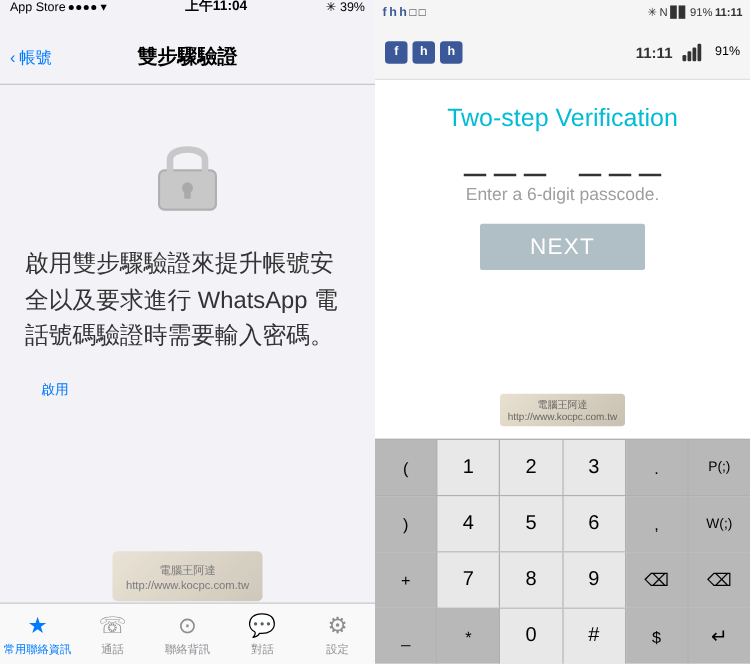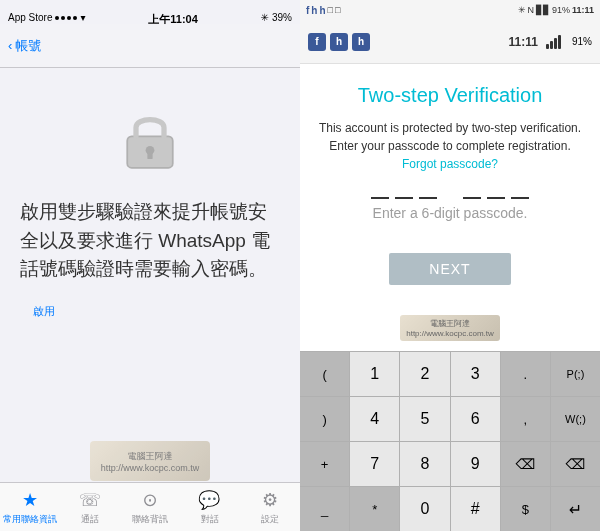--- a/index.html
+++ b/index.html
@@ -18,21 +18,21 @@
       background: #f2f2f7;
       display: flex;
       flex-direction: column;
       position: relative;
     }
 
     .ios-status-bar {
       background: #f2f2f7;
       height: 20px;
       display: flex;
-      align-items: flex-start;
+      align-items: flex-end;
       justify-content: space-between;
       padding: 12px 8px;
       font-size: 10px;
       color: #000;
     }
     .status-left { display: flex; align-items: center; gap: 3px; }
     .status-right { display: flex; align-items: center; gap: 3px; }
     .status-dots { display: flex; gap: 2px; }
     .dot { width: 4px; height: 4px; border-radius: 50%; background: #000; }
 
@@ -260,25 +260,25 @@
       font-size: 14px;
       color: #9e9e9e;
       margin-bottom: 10px;
     }
 
     .wa-next-btn {
       background: #b0bec5;
       color: #fff;
       border: none;
       padding: 8px 40px;
-      font-size: 14px;
+      font-size: 18px;
       font-weight: 500;
       letter-spacing: 1px;
       cursor: pointer;
-      margin: 22px 0;
+      margin: 6px 0;
       border-radius: 2px;
     }
 
     
     .keyboard {
       background: #d1d5db;
       width: 100%;
       padding: 0;
     }
 
@@ -337,20 +337,21 @@
       <span>✳</span>
       <span>39%</span>
     </div>
   </div>
 
   <div class="ios-nav-bar">
     <div class="ios-back">
       <span>‹</span>
       <span>帳號</span>
     </div>
+    <span class="ios-nav-title">雙步驟驗證</span>
   </div>
 
   <div class="ios-content">
 
     <div class="lock-icon-container">
       <svg class="lock-svg" viewBox="0 0 80 80" fill="none" xmlns="http://www.w3.org/2000/svg">
         <rect x="14" y="38" width="52" height="36" rx="5" fill="#c8c8c8" stroke="#b0b0b0" stroke-width="2"></rect>
         <path d="M24 38 V28 C24 16 56 16 56 28 V38" stroke="#c8c8c8" stroke-width="6" fill="none" stroke-linecap="round"></path>
         <circle cx="40" cy="54" r="5" fill="#aaa"></circle>
         <rect x="37" y="56" width="6" height="8" rx="1" fill="#aaa"></rect>
@@ -424,25 +425,20 @@
       <div class="signal-bar" style="height:8px;"></div>
       <div class="signal-bar" style="height:11px;"></div>
       <div class="signal-bar" style="height:14px;"></div>
     </div>
     <span style="font-size:10px;margin-left:3px;">91%</span>
   </div>
 
   <div class="wa-content">
     <h2 class="wa-title">Two-step Verification</h2>
 
-    <p class="wa-description">
-      This account is protected by two-step verification.<br>
-      Enter your passcode to complete registration. <span class="wa-forgot" style="display:inline;">Forgot
-passcode?</span>
-    </p>
 
     <div class="passcode-display">
       <div class="passcode-group">
         <div class="passcode-dash"></div>
         <div class="passcode-dash"></div>
         <div class="passcode-dash"></div>
       </div>
       <div class="passcode-separator"></div>
       <div class="passcode-group">
         <div class="passcode-dash"></div>

